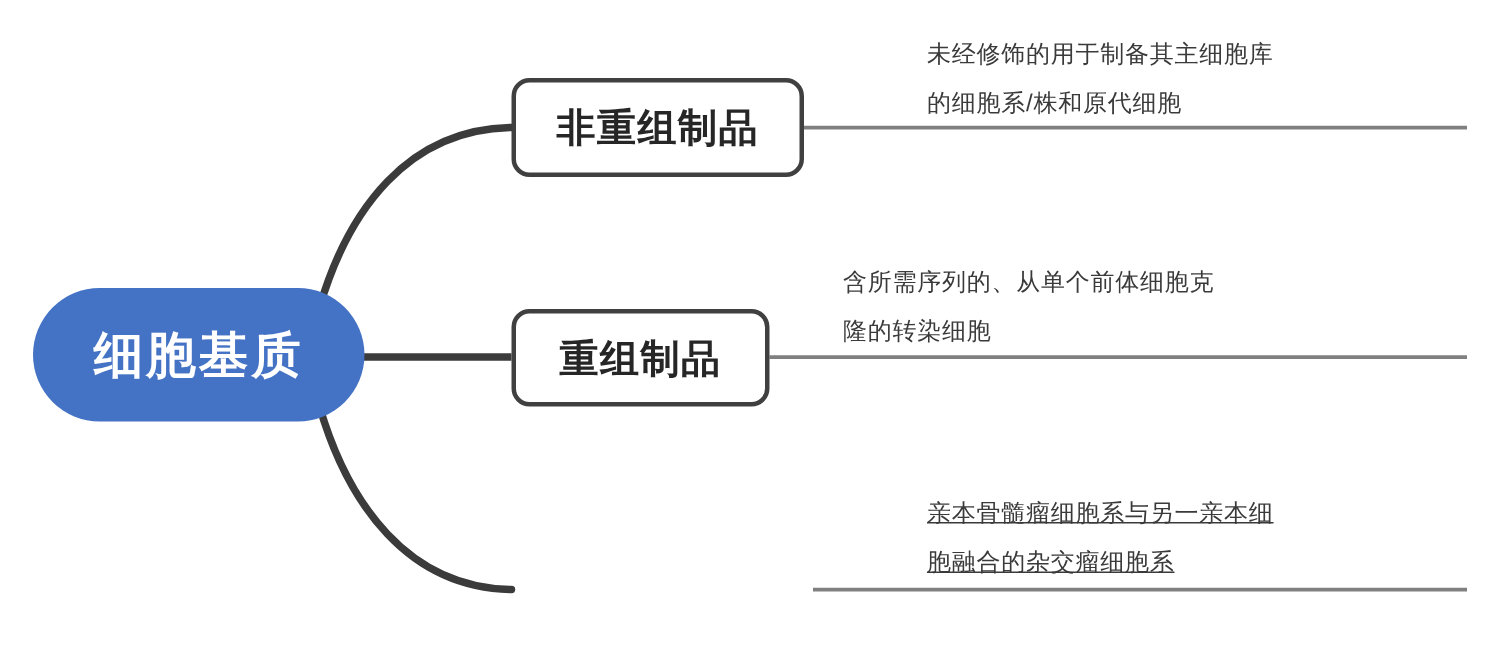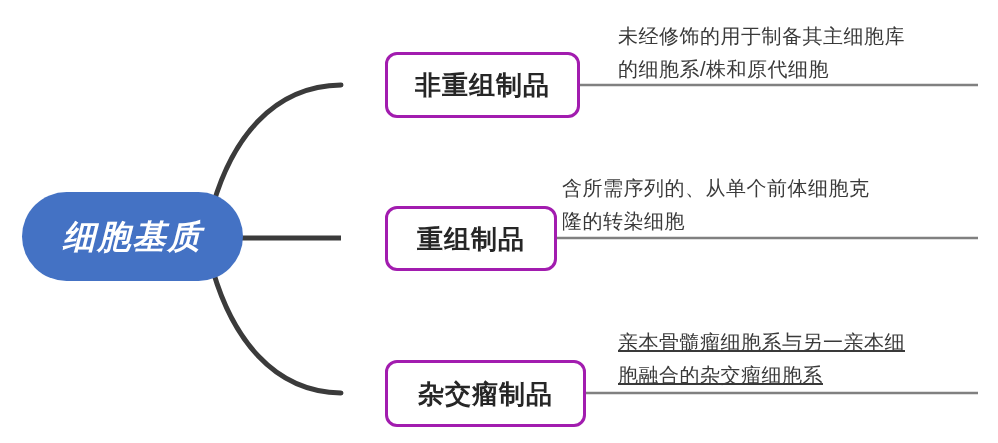--- a/index.html
+++ b/index.html
@@ -33,61 +33,59 @@
     left: 22px;
     top: 192px;
     width: 221px;
     height: 89px;
     border-radius: 44.5px;
     background: #4472C4;
     display: flex;
     align-items: center;
     justify-content: center;
     box-sizing: border-box;
-    font-style: italic;
   }
   .root-label {
     color: #ffffff;
     font-size: 33px;
     font-weight: bold;
     letter-spacing: 2px;
     line-height: 1;
     white-space: nowrap;
   }
 
   
   .branch-box {
     position: absolute;
     box-sizing: border-box;
     background: #ffffff;
-    border: 3px solid #a21caf;
+    border: 3px solid #404040;
     border-radius: 12px;
     display: flex;
     align-items: center;
     justify-content: center;
-    margin-left: 44px;
   }
   .branch-label {
     color: #262626;
     font-size: 26px;
     font-weight: bold;
     letter-spacing: 1px;
     line-height: 1;
     white-space: nowrap;
   }
 
   #branch-box-1 { left: 341px; top: 52px;  width: 195px; height: 66px; }
   #branch-box-2 { left: 341px; top: 206px; width: 172px; height: 65px; justify-content: center; }
   #branch-box-3 { left: 341px; top: 360px; width: 201px; height: 67px; }
 
   
   .desc-block {
     position: absolute;
     color: #3A3A3A;
-    font-size: 20px;
+    font-size: 16px;
     line-height: 33px;
     letter-spacing: 0.5px;
     white-space: pre-line;
     box-sizing: border-box;
   }
   #desc-1 { left: 618px; top: 20px;  width: 370px; }
   #desc-2 { left: 562px; top: 172px; width: 400px; }
   #desc-3 { left: 618px; top: 326px; width: 370px; text-decoration: underline; }
 </style>
 </head>
@@ -119,19 +117,16 @@
   </div>
   <div class="desc-block" id="desc-1">未经修饰的用于制备其主细胞库
 的细胞系/株和原代细胞</div>
 
   <div class="branch-box" id="branch-box-2">
     <span class="branch-label">重组制品</span>
   </div>
   <div class="desc-block" id="desc-2">含所需序列的、从单个前体细胞克
 隆的转染细胞</div>
 
-  <div class="branch-box" id="branch-box-3">
-    <span class="branch-label">杂交瘤制品</span>
-  </div>
   <div class="desc-block" id="desc-3">亲本骨髓瘤细胞系与另一亲本细
 胞融合的杂交瘤细胞系</div>
 
 </div>
 
 </body></html>

